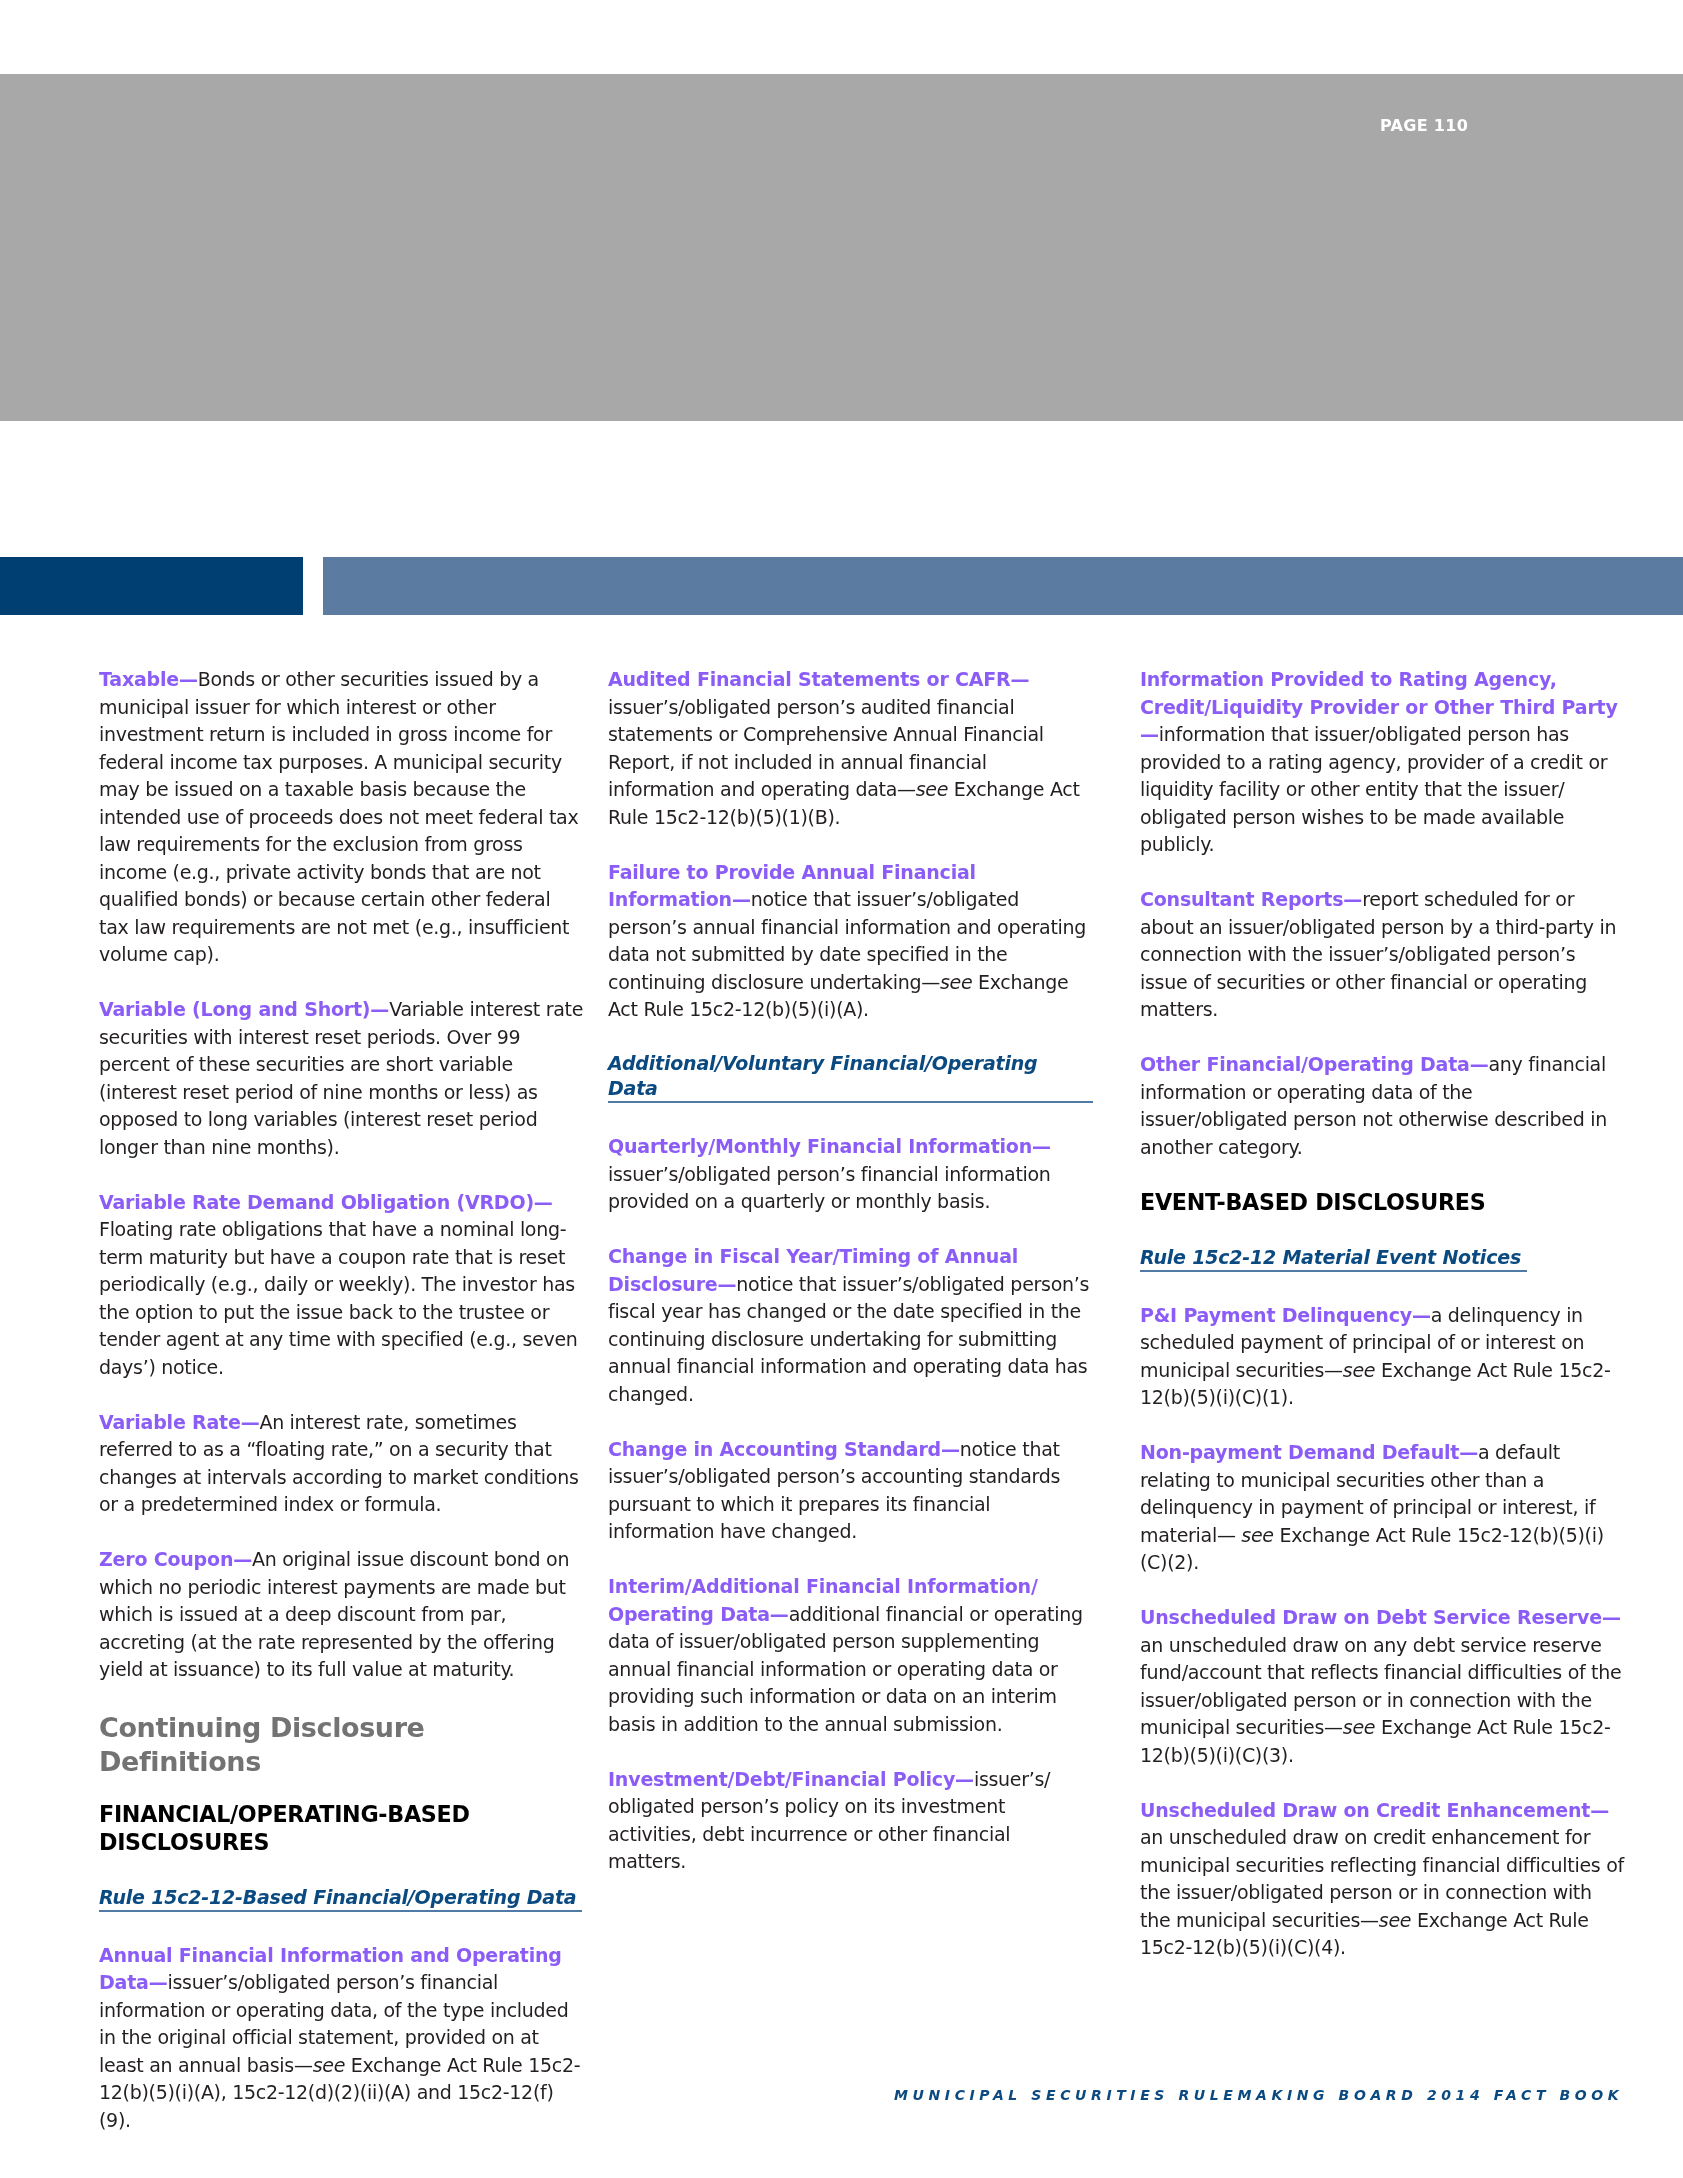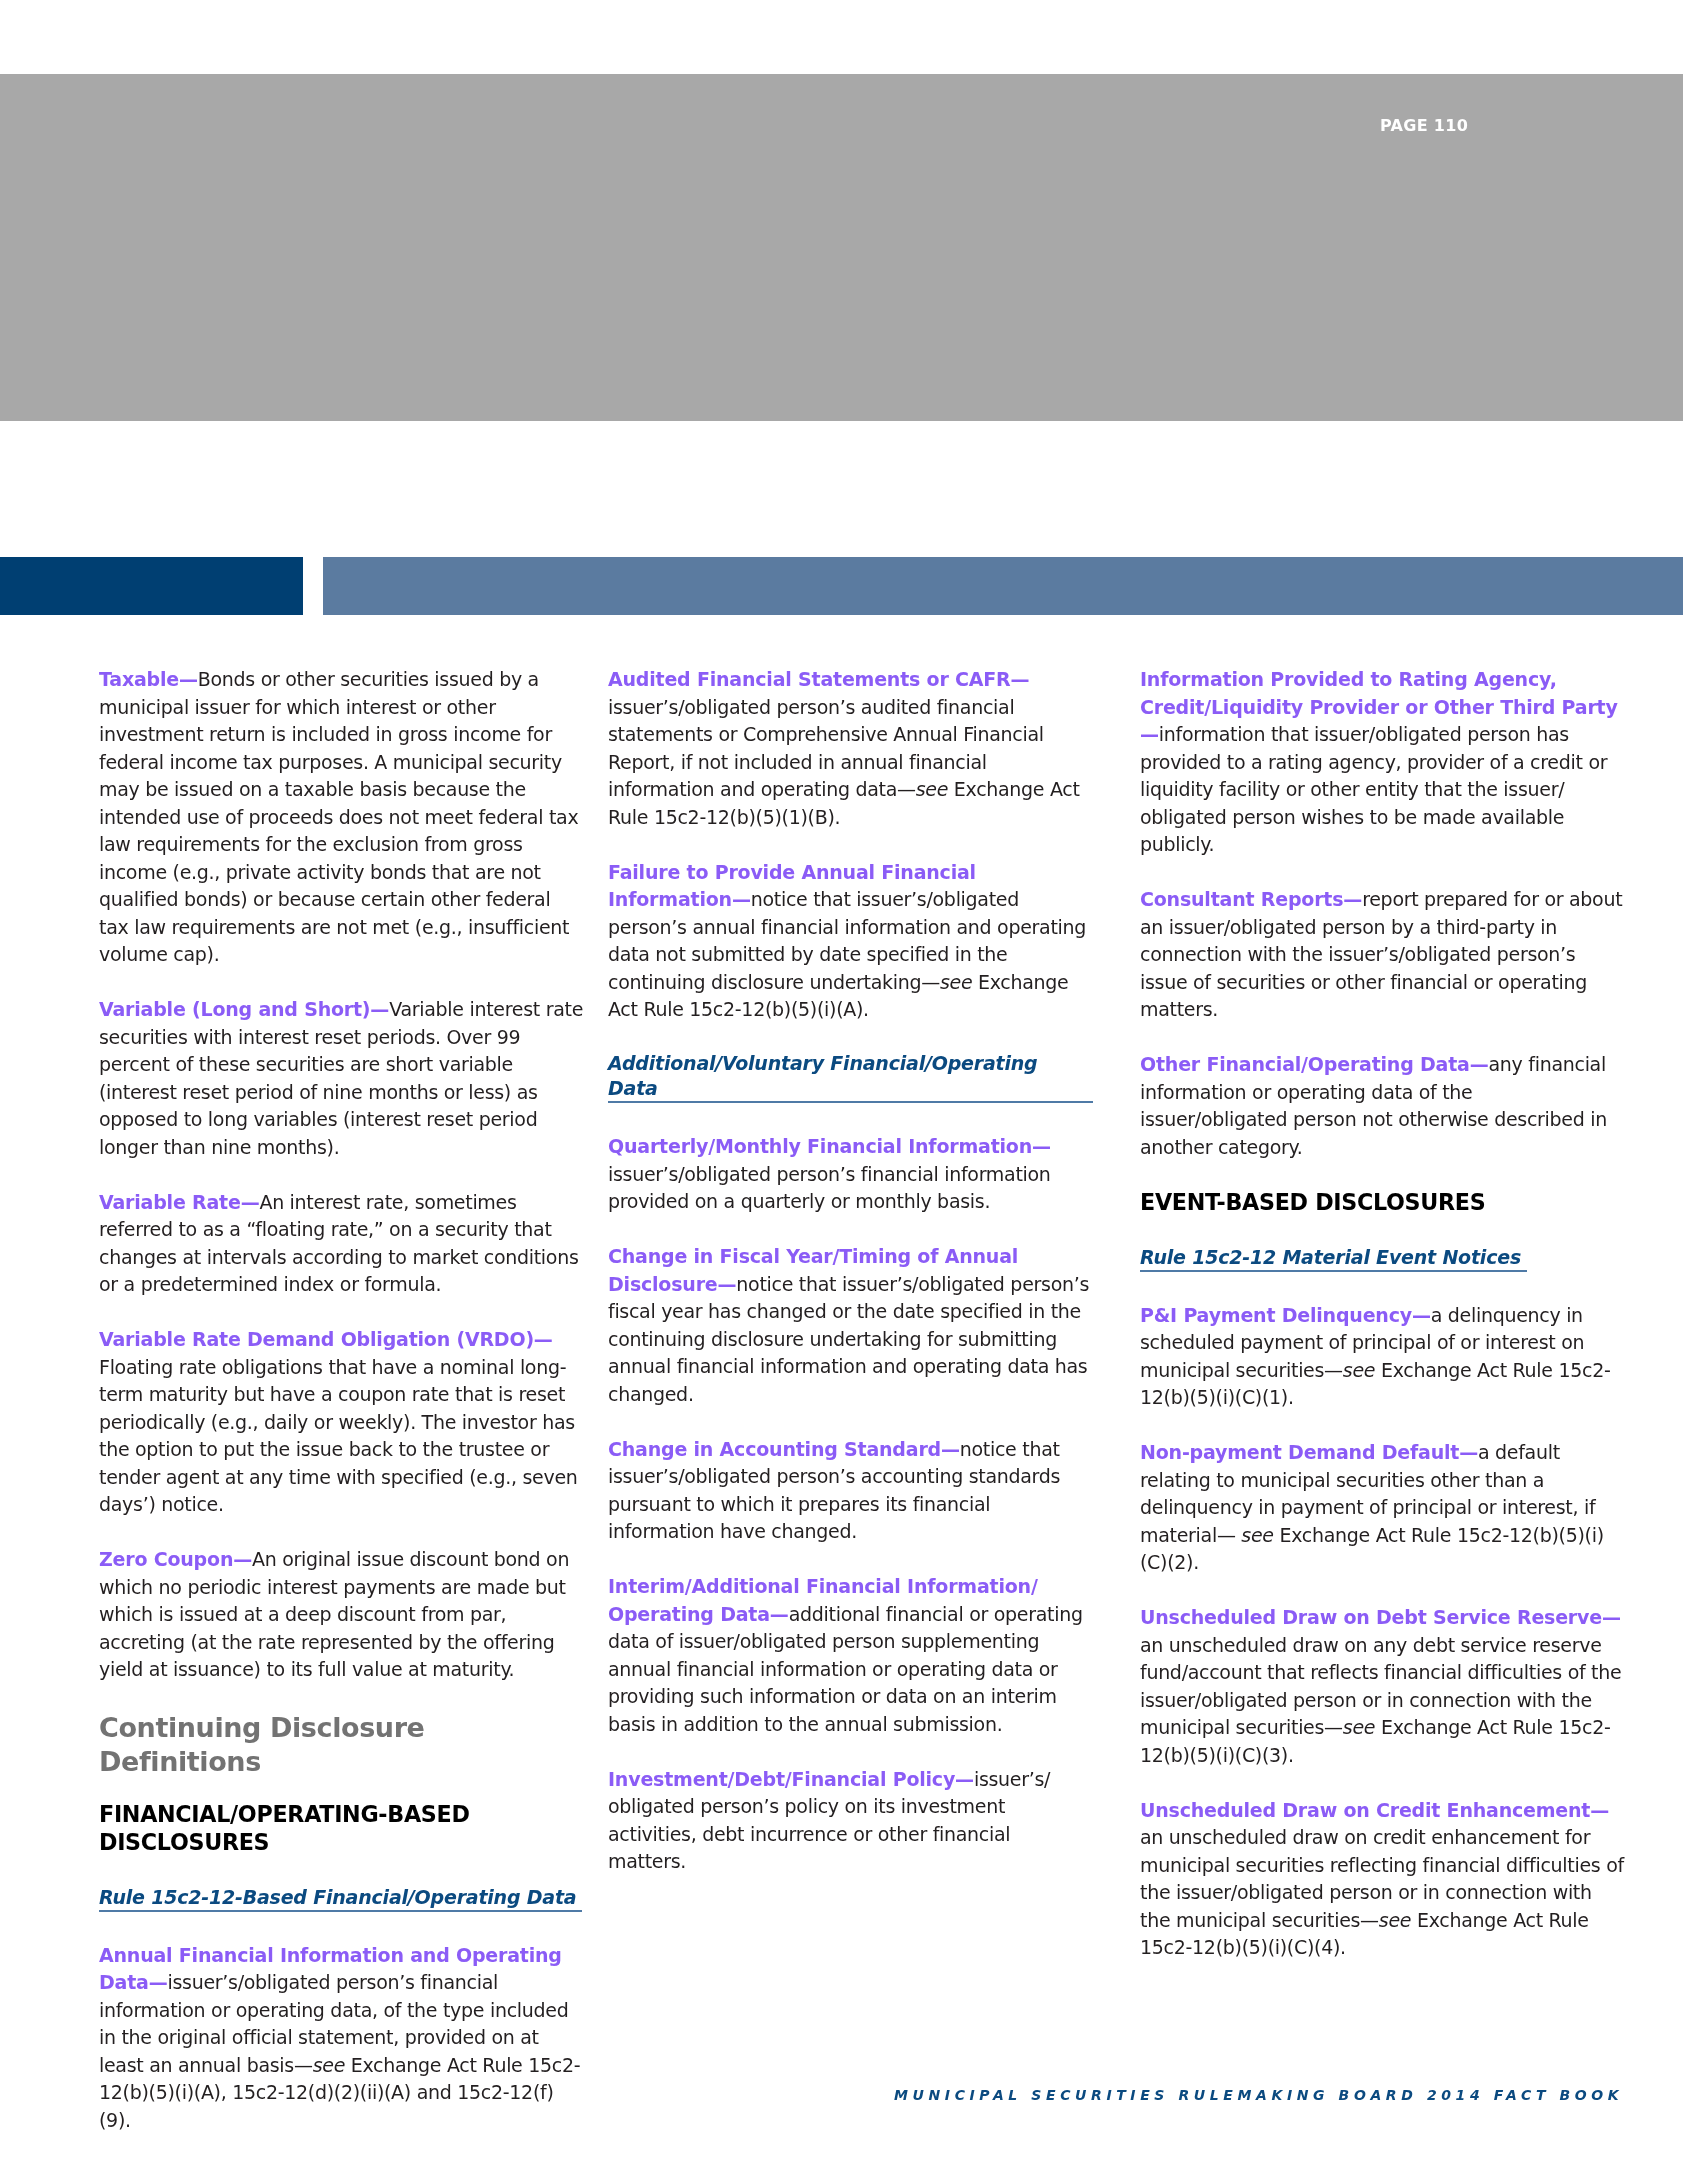--- a/index.html
+++ b/index.html
@@ -37,24 +37,24 @@
 <div class="bar-light"></div>
 
 <div class="col col1">
   <p class="entry">
     <span class="term">Taxable—</span><span>Bonds or other securities issued by a municipal issuer for which interest or other investment return is included in gross income for federal income tax purposes. A municipal security may be issued on a taxable basis because the intended use of proceeds does not meet federal tax law requirements for the exclusion from gross income (e.g., private activity bonds that are not qualified bonds) or because certain other federal tax law requirements are not met (e.g., insufficient volume cap).</span>
   </p>
   <p class="entry">
     <span class="term">Variable (Long and Short)—</span><span>Variable interest rate securities with interest reset periods. Over 99 percent of these securities are short variable (interest reset period of nine months or less) as opposed to long variables (interest reset period longer than nine months).</span>
   </p>
   <p class="entry">
-    <span class="term">Variable Rate—</span><span>An interest rate, sometimes referred to as a “floating rate,” on a security that changes at intervals according to market conditions or a predetermined index or formula.</span>
+    <span class="term">Variable Rate Demand Obligation (VRDO)—</span><span>Floating rate obligations that have a nominal long-term maturity but have a coupon rate that is reset periodically (e.g., daily or weekly). The investor has the option to put the issue back to the trustee or tender agent at any time with specified (e.g., seven days’) notice.</span>
   </p>
   <p class="entry">
-    <span class="term">Variable Rate Demand Obligation (VRDO)—</span><span>Floating rate obligations that have a nominal long-term maturity but have a coupon rate that is reset periodically (e.g., daily or weekly). The investor has the option to put the issue back to the trustee or tender agent at any time with specified (e.g., seven days’) notice.</span>
+    <span class="term">Variable Rate—</span><span>An interest rate, sometimes referred to as a “floating rate,” on a security that changes at intervals according to market conditions or a predetermined index or formula.</span>
   </p>
   <p class="entry">
     <span class="term">Zero Coupon—</span><span>An original issue discount bond on which no periodic interest payments are made but which is issued at a deep discount from par, accreting (at the rate represented by the offering yield at issuance) to its full value at maturity.</span>
   </p>
   <h2 class="section-title">Continuing Disclosure Definitions</h2>
   <h3 class="caps-head">FINANCIAL/OPERATING-BASED DISCLOSURES</h3>
   <div><span class="underline-head">Rule 15c2-12-Based Financial/Operating Data</span></div>
   <p class="entry">
     <span class="term">Annual Financial Information and Operating Data—</span><span>issuer’s/obligated person’s financial information or operating data, of the type included in the original official statement, provided on at least an annual basis—</span><span class="see">see</span><span> Exchange Act Rule 15c2-12(b)(5)(i)(A), 15c2-12(d)(2)(ii)(A) and 15c2-12(f)(9).</span>
   </p>
@@ -83,21 +83,21 @@
   <p class="entry">
     <span class="term">Investment/Debt/Financial Policy—</span><span>issuer’s/ obligated person’s policy on its investment activities, debt incurrence or other financial matters.</span>
   </p>
 </div>
 
 <div class="col col3">
   <p class="entry">
     <span class="term">Information Provided to Rating Agency, Credit/Liquidity Provider or Other Third Party—</span><span>information that issuer/obligated person has provided to a rating agency, provider of a credit or liquidity facility or other entity that the issuer/ obligated person wishes to be made available publicly.</span>
   </p>
   <p class="entry">
-    <span class="term">Consultant Reports—</span><span>report prepared for or about an issuer/obligated person by a third-party in connection with the issuer’s/obligated person’s issue of securities or other financial or operating matters.</span>
+    <span class="term">Consultant Reports—</span><span>report scheduled for or about an issuer/obligated person by a third-party in connection with the issuer’s/obligated person’s issue of securities or other financial or operating matters.</span>
   </p>
   <p class="entry">
     <span class="term">Other Financial/Operating Data—</span><span>any financial information or operating data of the issuer/obligated person not otherwise described in another category.</span>
   </p>
   <h3 class="caps-head">EVENT-BASED DISCLOSURES</h3>
   <div><span class="underline-head">Rule 15c2-12 Material Event Notices</span></div>
   <p class="entry">
     <span class="term">P&amp;I Payment Delinquency—</span><span>a delinquency in scheduled payment of principal of or interest on municipal securities—</span><span class="see">see</span><span> Exchange Act Rule 15c2-12(b)(5)(i)(C)(1).</span>
   </p>
   <p class="entry">

